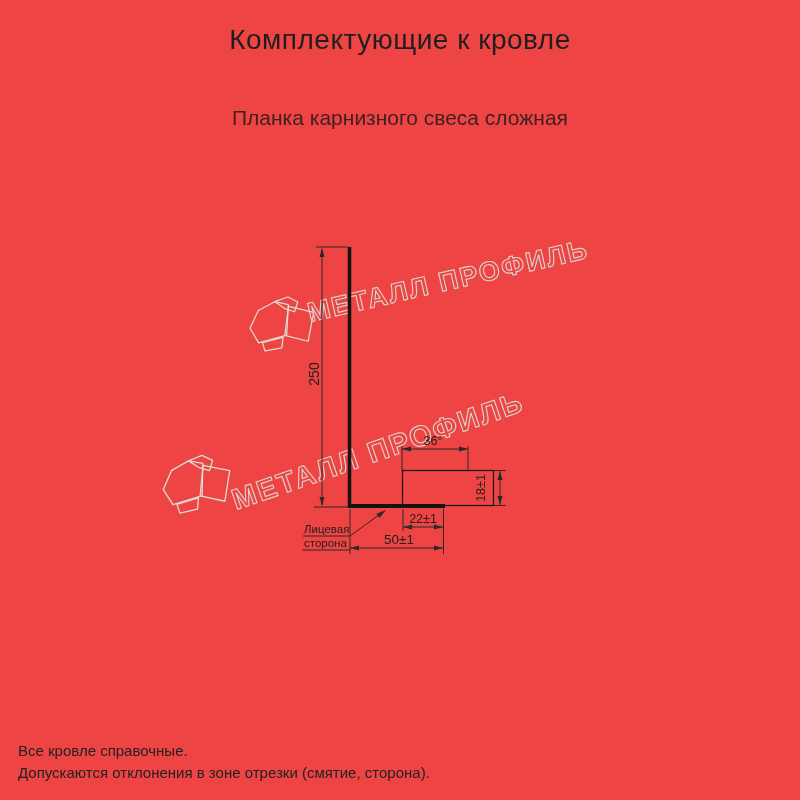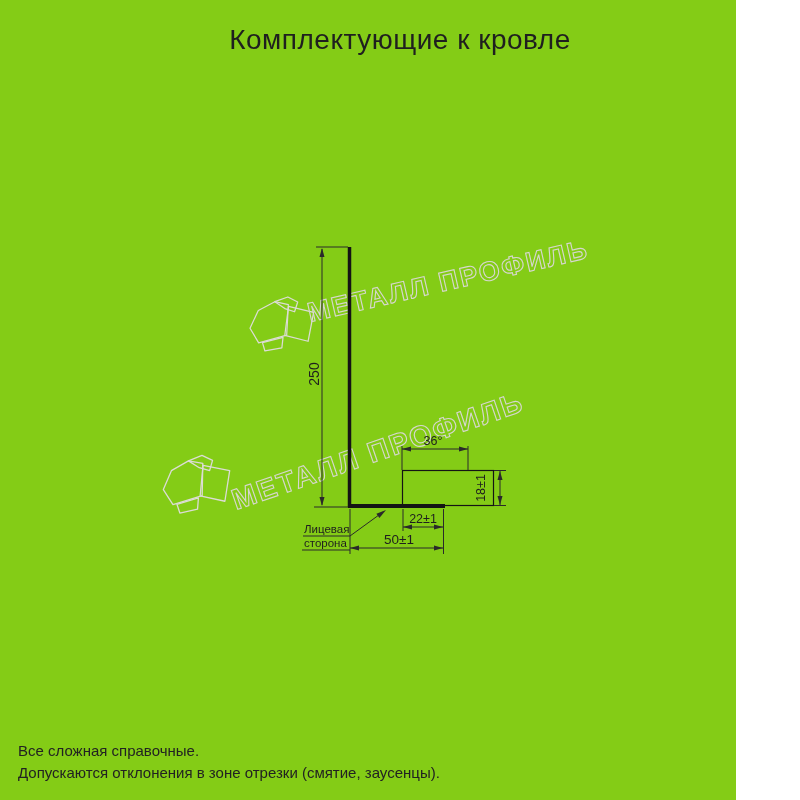--- a/index.html
+++ b/index.html
@@ -1,19 +1,19 @@
 <!DOCTYPE html>
 <html><head>
 <meta charset="utf-8">
 <style>
   html,body{margin:0;padding:0;background:#ffffff;}
   .page{
     position:relative;
-    width:736px;height:800px;
-    background:#84cc16;
+    width:800px;height:800px;
+    background:#ef4444;
     overflow:hidden;
     font-family:"Liberation Sans","DejaVu Sans",sans-serif;
   }
   .page-title{
     position:absolute;top:24px;left:0;width:800px;
     text-align:center;
     font-size:28px;
     color:#1f1f1f;
     letter-spacing:0.5px;
   }
@@ -39,20 +39,21 @@
   }
 </style>
 </head>
 <body>
 
 <div class="page">
 
   <div class="page-title">Комплектующие к кровле</div>
 
   <div class="product-block">
+    <div>Планка карнизного свеса сложная</div>
   </div>
 
   <svg class="drawing-svg" viewBox="0 0 800 800" font-family="Liberation Sans, DejaVu Sans, sans-serif">
 
     <defs>
       <g id="mp-logo" fill="none" stroke="#dcdcd5" stroke-width="1.3" stroke-linejoin="round">
         <polygon points="2,32 12,14 30,6 44,10 40,42 10,48"></polygon>
         <polygon points="30,6 44,2 54,8 50,18 40,14"></polygon>
         <polygon points="44,12 70,20 62,50 38,42"></polygon>
         <polygon points="14,48 36,44 34,55 16,57"></polygon>
@@ -123,17 +124,17 @@
       <line x1="303" y1="536" x2="350" y2="536" stroke="#2a2a2a" stroke-width="1"></line>
       <line x1="302" y1="550" x2="350" y2="550" stroke="#2a2a2a" stroke-width="1"></line>
       <line x1="350" y1="536" x2="383" y2="512" stroke="#2a2a2a" stroke-width="1"></line>
       <polygon points="386,510 379.4,517.9 376.4,513.8" fill="#2a2a2a"></polygon>
       <text x="304" y="533" font-size="11.5" fill="#1f1f1f">Лицевая</text>
       <text x="304" y="547" font-size="11.5" fill="#1f1f1f">сторона</text>
     </g>
   </svg>
 
   <div class="footer-notes">
-    <div>Все сложная справочные.</div>
-    <div>Допускаются отклонения в зоне отрезки (смятие, заусенцы).</div>
+    <div>Все кровле справочные.</div>
+    <div>Допускаются отклонения в зоне отрезки (смятие, сторона).</div>
   </div>
 
 </div>
 
 </body></html>

